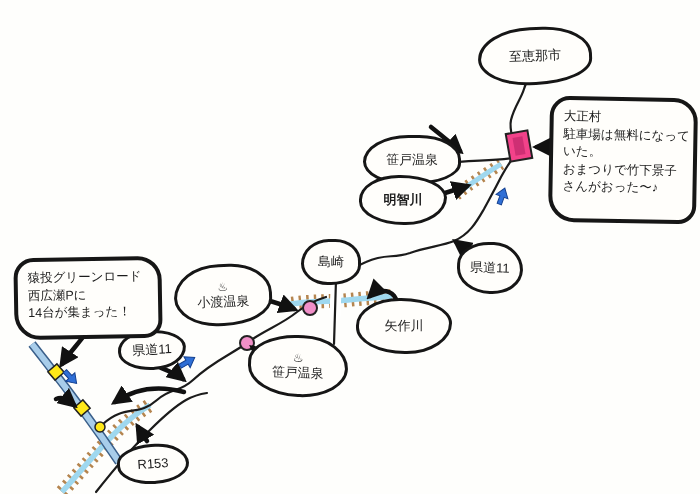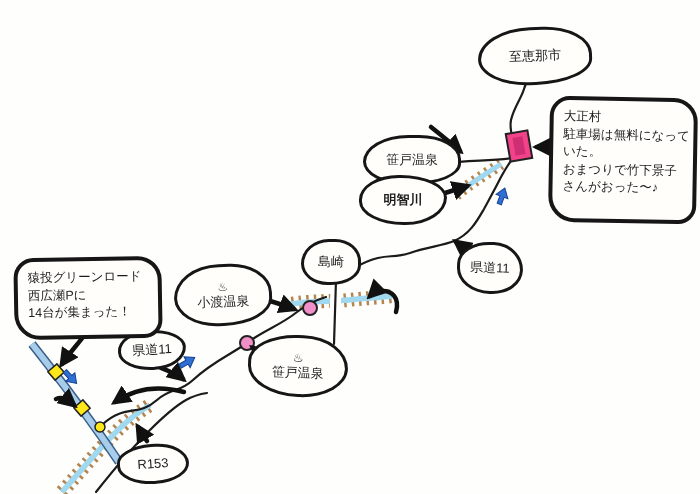--- a/index.html
+++ b/index.html
@@ -124,20 +124,23 @@
   </div>
 
   <div class="bubble blob-c" style="left:457px;top:242px;width:66px;height:52px;transform:rotate(2deg);">
     <span>県道11</span>
   </div>
 
   <div class="bubble blob-a" style="left:301px;top:239px;width:60px;height:46px;">
     <span>島崎</span>
   </div>
 
+  <div class="bubble blob-b" style="left:356px;top:298px;width:96px;height:56px;">
+    <span>矢作川</span>
+  </div>
 
   <div class="bubble blob-a" style="left:174px;top:264px;width:98px;height:62px;transform:rotate(-2deg);">
     <span class="onsen-mark">♨</span>
     <span>小渡温泉</span>
   </div>
 
   <div class="bubble blob-c" style="left:248px;top:335px;width:100px;height:62px;transform:rotate(2deg);">
     <span class="onsen-mark">♨</span>
     <span>笹戸温泉</span>
   </div>

